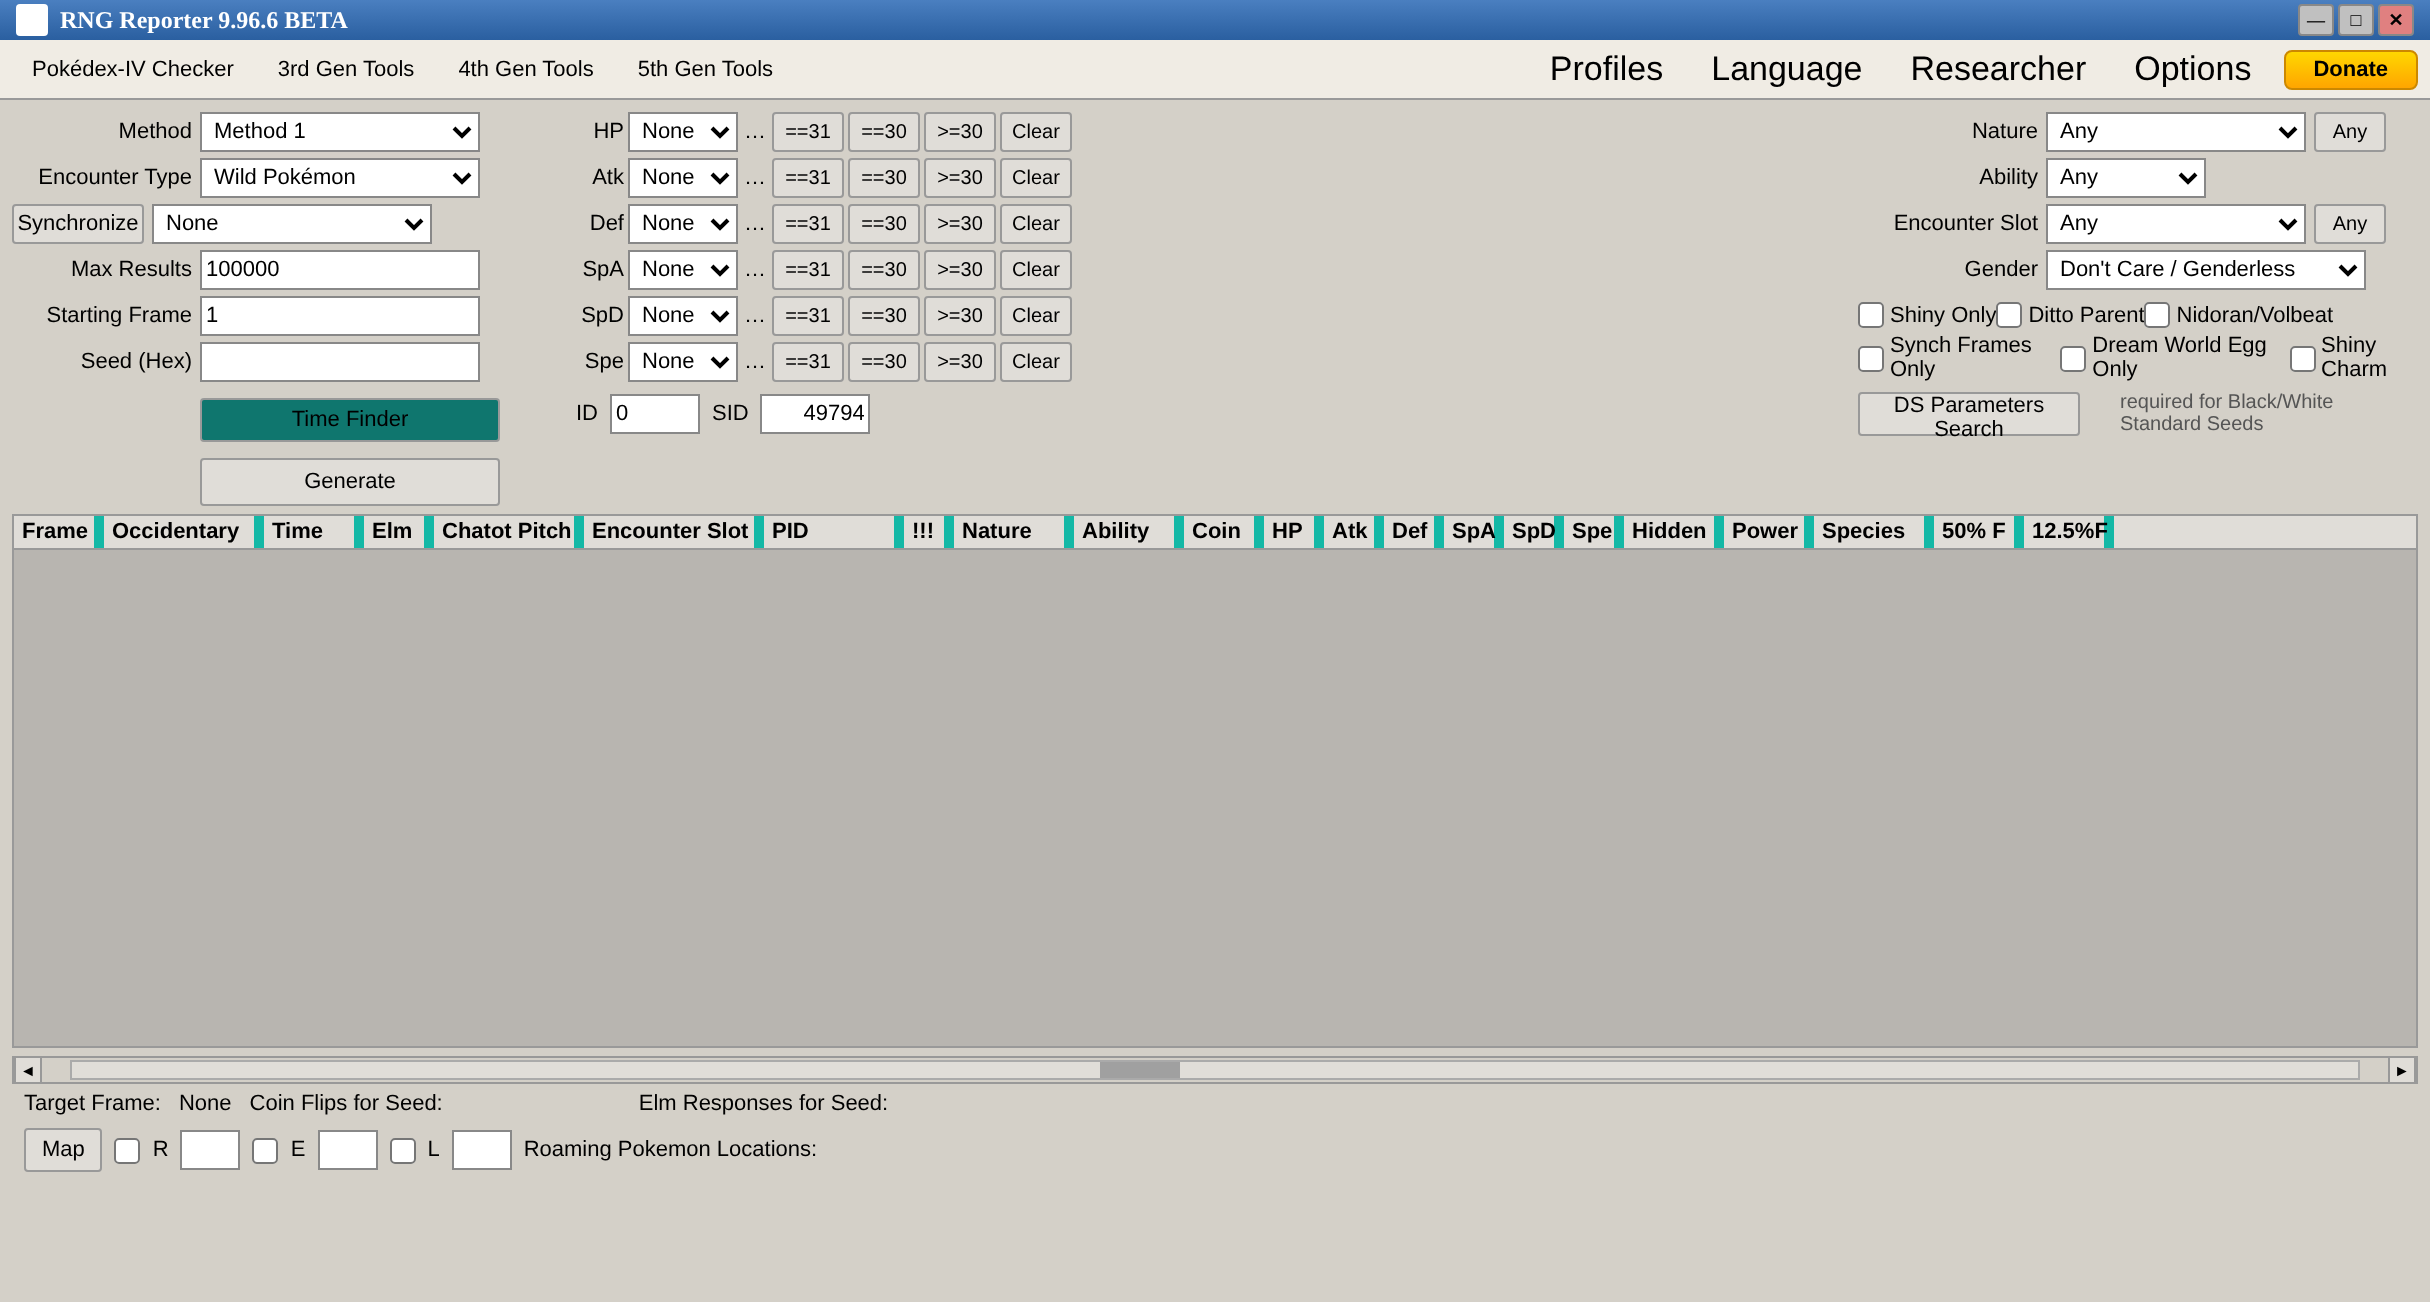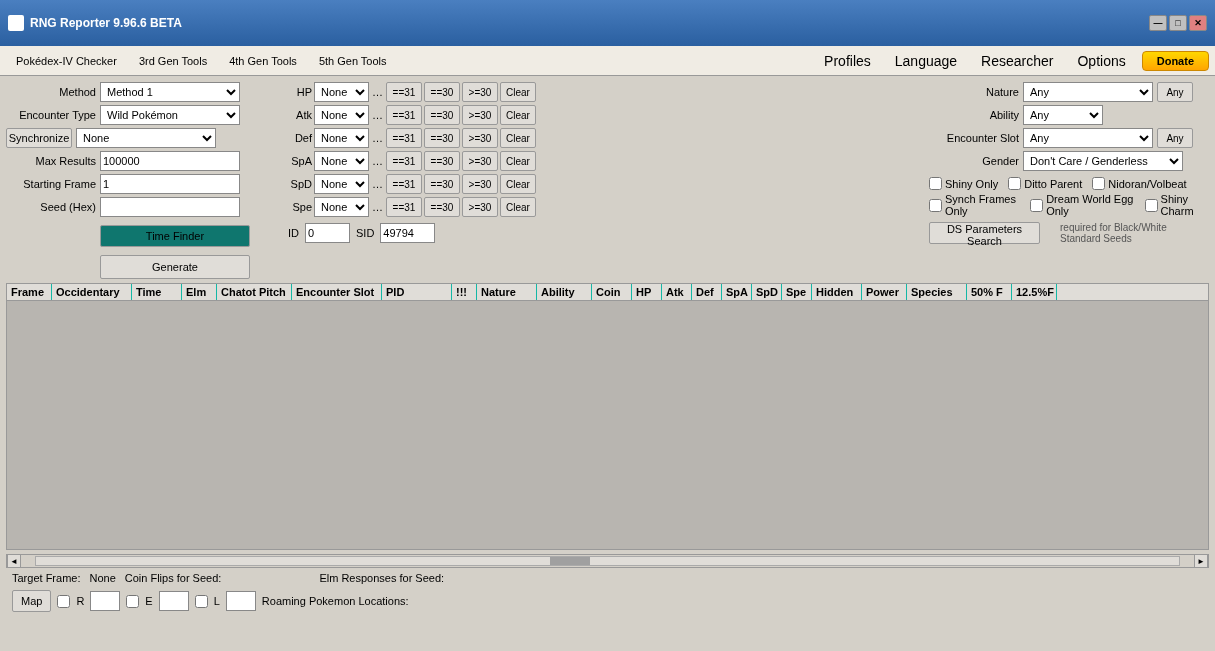--- a/index.html
+++ b/index.html
@@ -8,29 +8,30 @@
       font-size: 11px;
       background: #d4d0c8;
       width: 1215px;
       height: 651px;
       overflow: hidden;
       color: #000;
     }
 
     
     .title-bar {
-      height: 46px;
+      height: 20px;
       background: linear-gradient(to bottom, #4a7fc0 0%, #2a5fa0 100%);
       display: flex;
       align-items: center;
       padding: 0 8px;
       color: white;
       font-size: 12px;
       font-weight: bold;
       justify-content: space-between;
+      font-family: Liberation Serif, serif;
     }
     .title-bar-left {
       display: flex;
       align-items: center;
       gap: 6px;
     }
     .title-icon {
       width: 16px;
       height: 16px;
       background: #fff;
@@ -77,21 +78,21 @@
       font-size: 11px;
     }
     .menu-right {
       display: flex;
       align-items: center;
       gap: 8px;
     }
     .menu-right-item {
       padding: 3px 8px;
       cursor: pointer;
-      font-size: 14px;
+      font-size: 17px;
     }
     .donate-btn {
       background: linear-gradient(to bottom, #ffd700, #ffa500);
       border: 1px solid #cc8800;
       border-radius: 4px;
       padding: 3px 14px;
       font-size: 11px;
       font-weight: bold;
       cursor: pointer;
       color: #000;
@@ -257,21 +258,21 @@
     
     .id-row {
       display: flex;
       align-items: center;
       gap: 6px;
       margin-top: 2px;
       padding-left: 4px;
     }
     .id-label { font-size: 11px; }
     .id-input { width: 45px; }
-    .sid-input { width: 55px; }
+    .sid-input { width: 55px; text-align: right; }
     .check-item {
       display: flex;
       align-items: center;
       gap: 3px;
       font-size: 11px;
     }
     .check-item input[type="checkbox"] {
       margin: 0;
     }
     .ds-search-btn {
@@ -296,21 +297,21 @@
     }
     .results-header {
       display: flex;
       background: #e0ddd8;
       border-bottom: 1px solid #999;
       font-size: 11px;
       font-weight: bold;
     }
     .col-header {
       padding: 2px 4px;
-      border-right: 1px solid #14b8a6;
+      border-right: 5px solid #14b8a6;
       flex-shrink: 0;
       cursor: pointer;
       white-space: nowrap;
     }
     .results-body {
       height: 248px;
       background: #b8b5b0;
       overflow-y: auto;
     }
 
@@ -538,21 +539,21 @@
         <button class="any-btn">Any</button>
       </div>
       <div class="right-row">
         <span class="right-label">Gender</span>
         <select class="gender-select">
           <option>Don't Care / Genderless</option>
         </select>
       </div>
 
       <div style="margin-top:6px; display:flex; flex-direction:column; gap:3px;">
-        <div style="display:flex; gap:10px; align-items:center;">
+        <div style="display:flex; gap:0; align-items:center;">
           <label class="check-item">
             <input type="checkbox" style="">
             <span>Shiny Only</span>
           </label>
           <label class="check-item">
             <input type="checkbox" style="">
             <span>Ditto Parent</span>
           </label>
           <label class="check-item">
             <input type="checkbox" style="">

